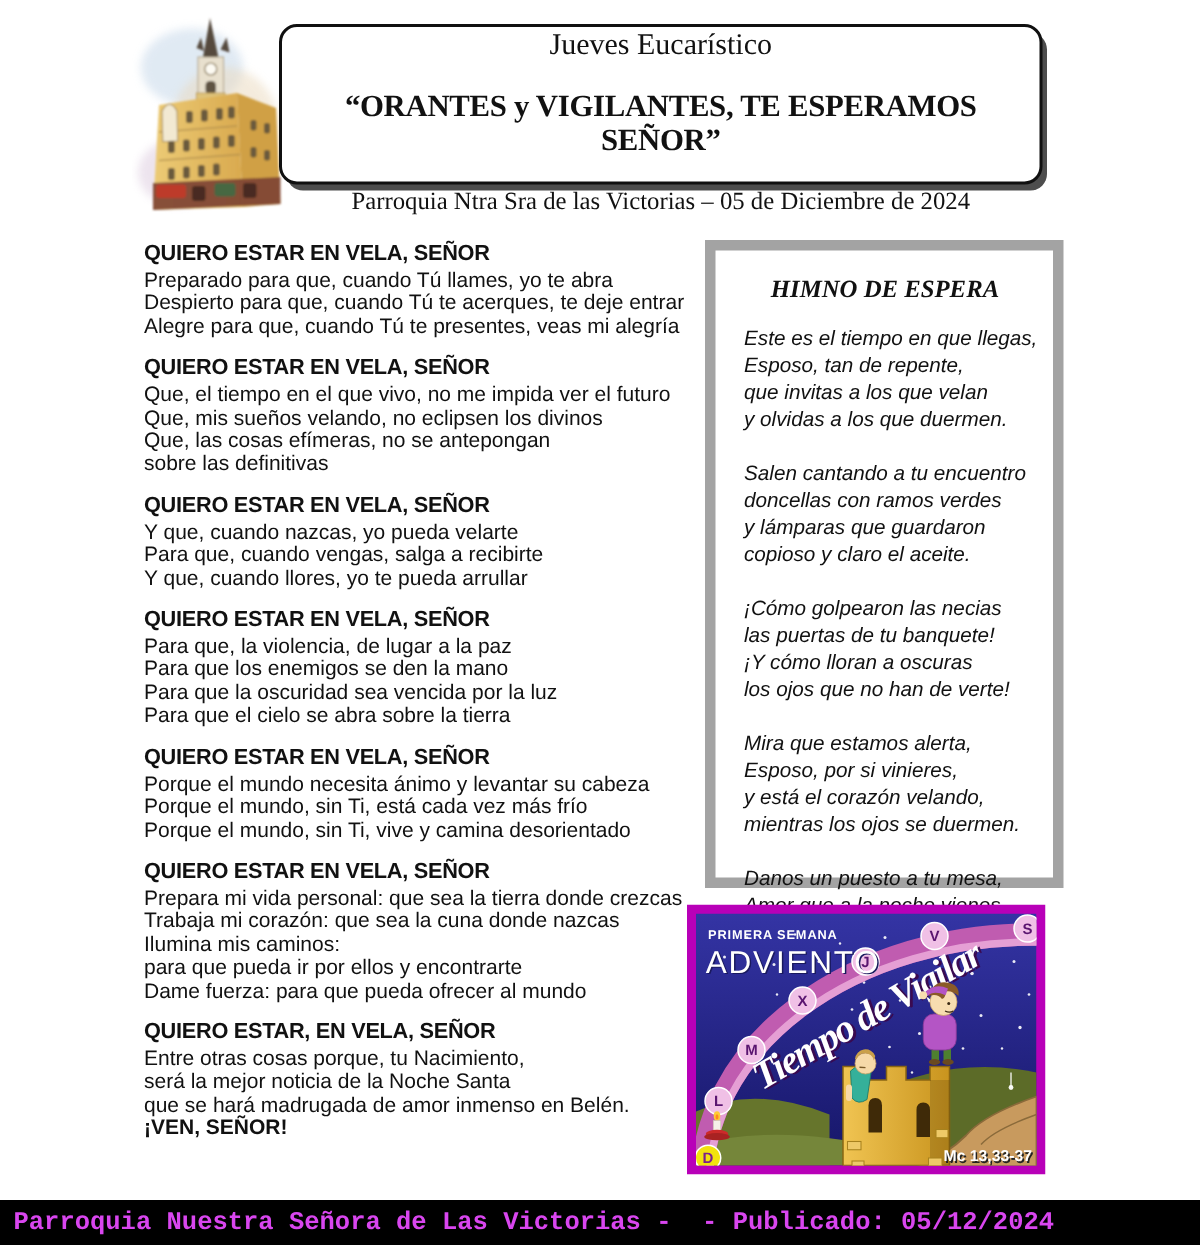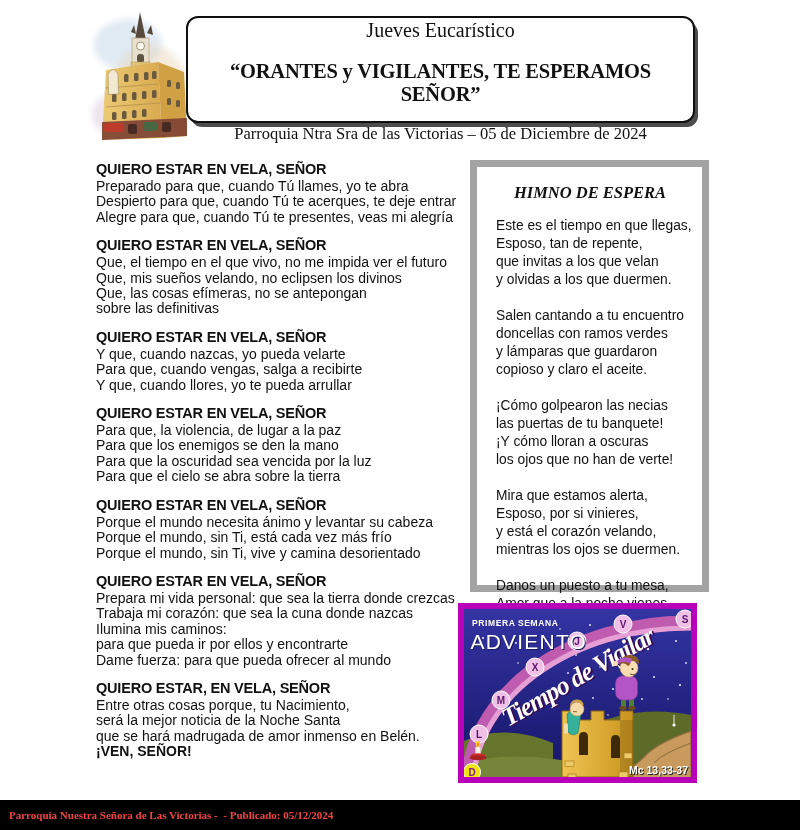--- a/index.html
+++ b/index.html
@@ -23,31 +23,31 @@
   .stanza-heading{font-size:14.5px;font-weight:bold;letter-spacing:-0.2px;
       margin:0 0 2px 0;white-space:nowrap;}
   .stanza-line{font-size:14px;line-height:15.4px;white-space:nowrap;}
   .stanza-closing{font-size:14px;line-height:15.4px;font-weight:bold;white-space:nowrap;}
 
   
   .hymn-box{position:absolute;left:458px;top:160px;width:239px;height:432px;
       border:7px solid #a3a3a3;box-sizing:border-box;padding:14px 6px 0 19px;background:#fff;margin-left:12px;}
   .hymn-title{font-family:"Liberation Serif",serif;font-style:italic;font-weight:bold;
       font-size:16.5px;text-align:center;margin:2px 12px 14px 0;}
-  .hymn-stanza{margin:0 0 18px 0;}
+  .hymn-stanza{margin:0 0 18px 0;font-style:italic;}
   .hymn-line{font-size:13.8px;line-height:18px;white-space:nowrap;}
 
   
   .advent-wrap{position:absolute;left:458px;top:603px;width:239px;height:180px;}
 
   
   .footer-bar{position:absolute;left:0;top:800px;width:800px;height:30px;background:#000;
       display:flex;align-items:center;}
-  .footer-text{color:#ef4444;font-family:Liberation Serif, serif;font-weight:bold;
-      font-size:11px;padding-left:9px;white-space:pre;}
+  .footer-text{color:#d946ef;font-family:Liberation Mono, monospace;font-weight:bold;
+      font-size:17px;padding-left:9px;white-space:pre;}
 </style>
 </head>
 <body>
 
 <div class="page">
 
   <svg class="church-art" viewBox="0 0 108 135" aria-hidden="true">
     <defs>
       <filter id="wash" x="-40%" y="-40%" width="180%" height="180%">
           <feGaussianBlur stdDeviation="3"></feGaussianBlur>

